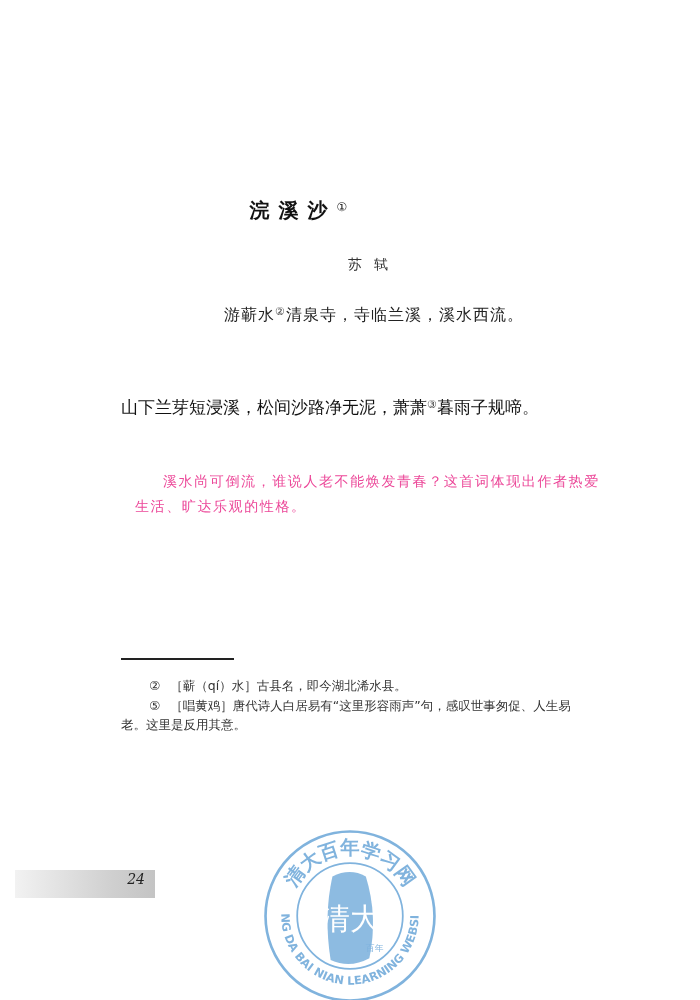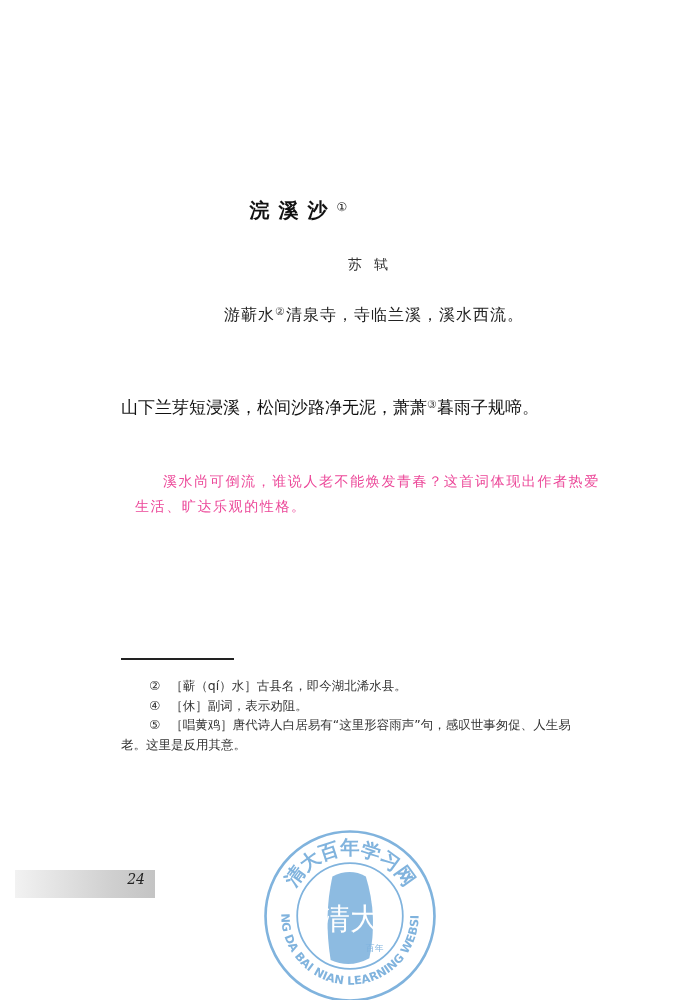--- a/index.html
+++ b/index.html
@@ -74,21 +74,20 @@
     <span>山下兰芽短浸溪，松间沙路净无泥，萧萧</span><sup>③</sup><span>暮雨子规啼。</span>
   </div>
 </div>
 
 <div class="commentary">溪水尚可倒流，谁说人老不能焕发青春？这首词体现出作者热爱生活、旷达乐观的性格。</div>
 
 <div class="rule"></div>
 
 <div class="notes">
   <div class="note"><span class="num">②</span><span>［蕲（qí）水］古县名，即今湖北浠水县。</span></div>
-  <div class="note"><span class="num">④</span><span>［休］副词，表示劝阻。</span></div>
   <div class="note"><span class="num">⑤</span><span>［唱黄鸡］唐代诗人白居易有“这里形容雨声”句，感叹世事匆促、人生易老。这里是反用其意。</span></div>
 </div>
 
 <div class="page-tab">
   <span class="page-num">24</span>
 </div>
 
 <svg class="watermark" viewBox="0 0 200 200">
   <defs>
     <path id="arcTop" d="M 30 100 A 70 70 0 0 1 170 100"></path>

